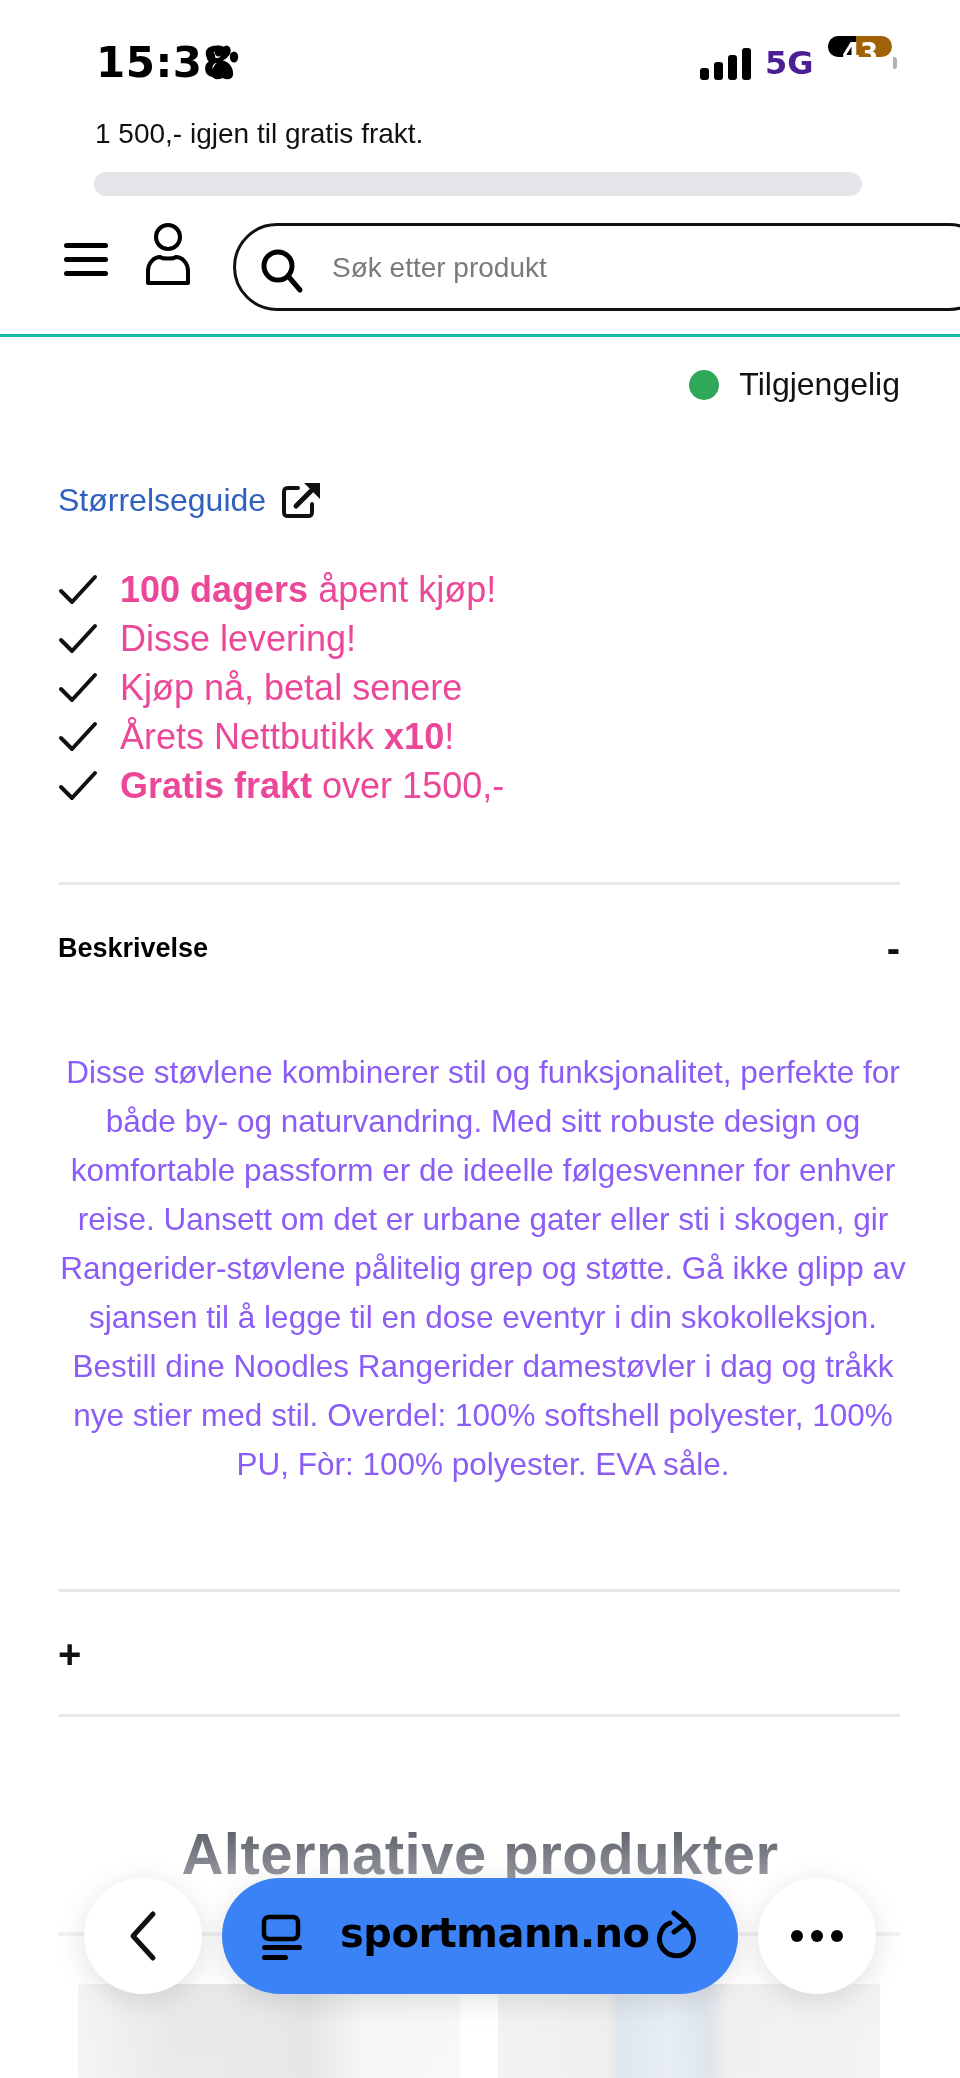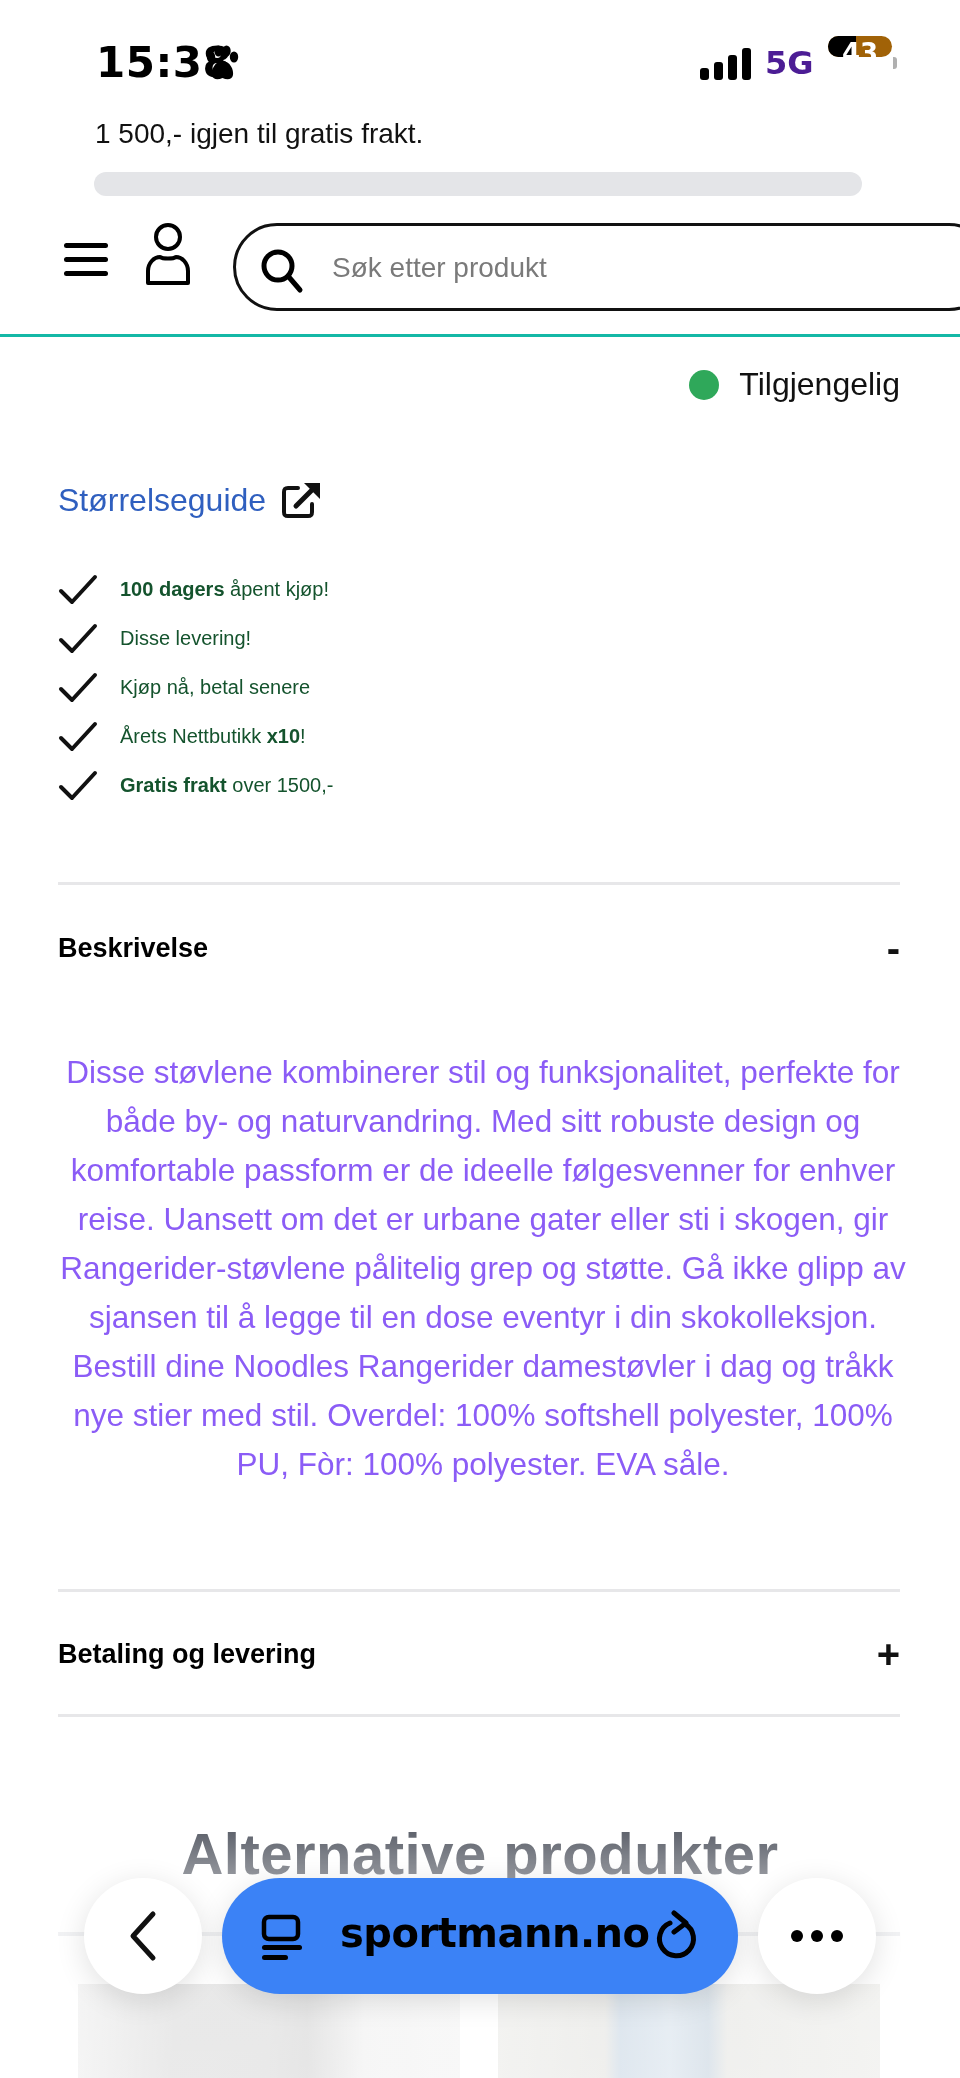--- a/index.html
+++ b/index.html
@@ -35,21 +35,21 @@
     .availability-dot { width: 30px; height: 30px; border-radius: 50%; margin-right: 20px; }
     .availability-label { font-size: 32px; color: #111; }
 
     
     .size-guide { position: absolute; left: 58px; top: 480px; display: flex; align-items: center; text-decoration: none; cursor: pointer; }
     .size-guide-label { font-size: 32px; color: #2f5fbf; }
     .external-link-icon { width: 44px; height: 40px; margin-left: 14px; }
 
     
     .usp-list { position: absolute; left: 58px; top: 565px; list-style: none; }
-    .usp-item { display: flex; align-items: center; height: 49px; font-size: 20px; color: #14532d; text-align: right; }
+    .usp-item { display: flex; align-items: center; height: 49px; font-size: 36px; color: #ec4899; text-align: right; }
     .check-icon { width: 40px; height: 34px; margin-right: 22px; flex: none; }
     .usp-item b { font-weight: bold; }
 
     
     .divider { position: absolute; left: 58px; width: 842px; height: 3px; background: #e7e7e9; }
     .accordion-header { position: absolute; left: 58px; width: 842px; height: 60px; display: flex; align-items: center; justify-content: space-between; cursor: pointer; }
     .accordion-title { font-size: 27px; font-weight: bold; color: #000000; }
     .accordion-toggle { font-size: 40px; font-weight: bold; color: #111; line-height: 1; }
     .description { position: absolute; left: 58px; top: 1048px; width: 850px; font-size: 31.5px; line-height: 49px; color: #8b5cf6; text-align: center; }
 
@@ -166,21 +166,20 @@
 
 <div class="divider" style="top:882px;"></div>
 <div class="accordion-header" style="top:918px;">
   <span class="accordion-title">Beskrivelse</span>
   <span class="accordion-toggle">-</span>
 </div>
 <p class="description">Disse støvlene kombinerer stil og funksjonalitet, perfekte for både by- og naturvandring. Med sitt robuste design og komfortable passform er de ideelle følgesvenner for enhver reise. Uansett om det er urbane gater eller sti i skogen, gir Rangerider-støvlene pålitelig grep og støtte. Gå ikke glipp av sjansen til å legge til en dose eventyr i din skokolleksjon. Bestill dine Noodles Rangerider damestøvler i dag og tråkk nye stier med stil. Overdel: 100% softshell polyester, 100% PU, Fòr: 100% polyester. EVA såle.</p>
 
 <div class="divider" style="top:1589px;"></div>
 <div class="accordion-header" style="top:1624px;">
-  <span class="accordion-title">Betaling og levering</span>
   <span class="accordion-toggle">+</span>
 </div>
 <div class="divider" style="top:1714px;"></div>
 
 <h2 class="alt-title">Alternative produkter</h2>
 <div class="alt-divider"></div>
 <div class="product-card product-img-1"></div>
 <div class="product-card product-img-2"></div>
 
 <div class="bottom-fade"></div>

